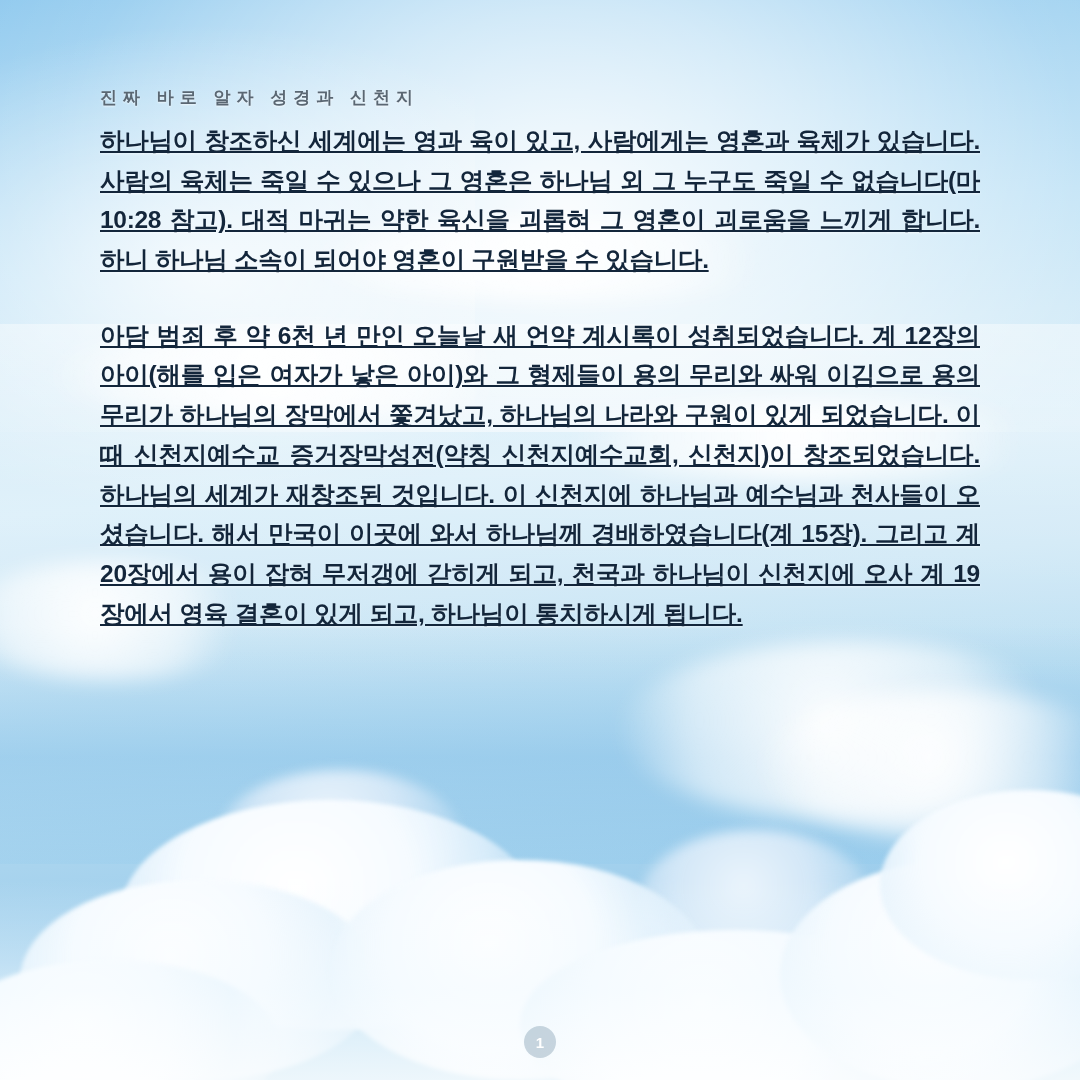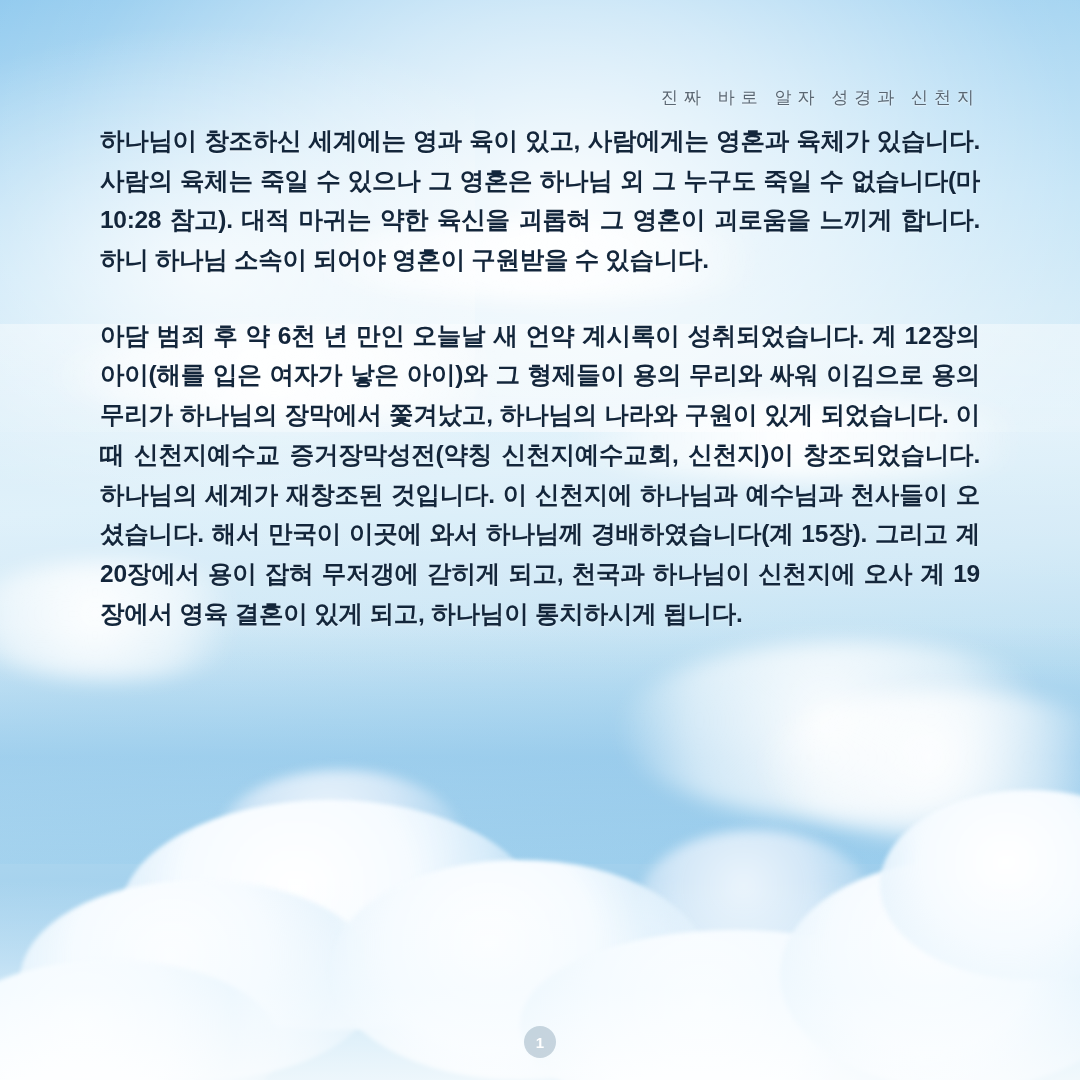--- a/index.html
+++ b/index.html
@@ -118,25 +118,25 @@
   .content {
     position: relative;
     z-index: 5;
     width: 1080px;
     height: 1080px;
     box-sizing: border-box;
     padding: 86px 100px 0 100px;
   }
 
   .eyebrow {
-    text-align: right;
+    text-align: left;
     font-size: 17px;
     letter-spacing: 6px;
     color: #5a6773;
-    font-weight: 400;
+    font-weight: 700;
     margin: 0 0 10px 0;
     text-shadow: 0 1px 2px rgba(255,255,255,0.7);
   }
 
   .headline {
     text-align: center;
     font-size: 45px;
     line-height: 1.15;
     font-weight: 900;
     color: #17232f;
@@ -150,20 +150,21 @@
     font-size: 24.5px;
     line-height: 1.62;
     font-weight: 700;
     letter-spacing: -0.3px;
     text-align: justify;
     text-justify: inter-character;
   }
   .body-copy p {
     margin: 12px 0 36px 0;
     text-shadow: 0 1px 2px rgba(255,255,255,0.5);
+    text-decoration: underline;
   }
   .body-copy p:last-child {
     margin-bottom: 0;
   }
   .para-2 {
     letter-spacing: -0.2px;
   }
 
   .page-badge {
     position: absolute;

